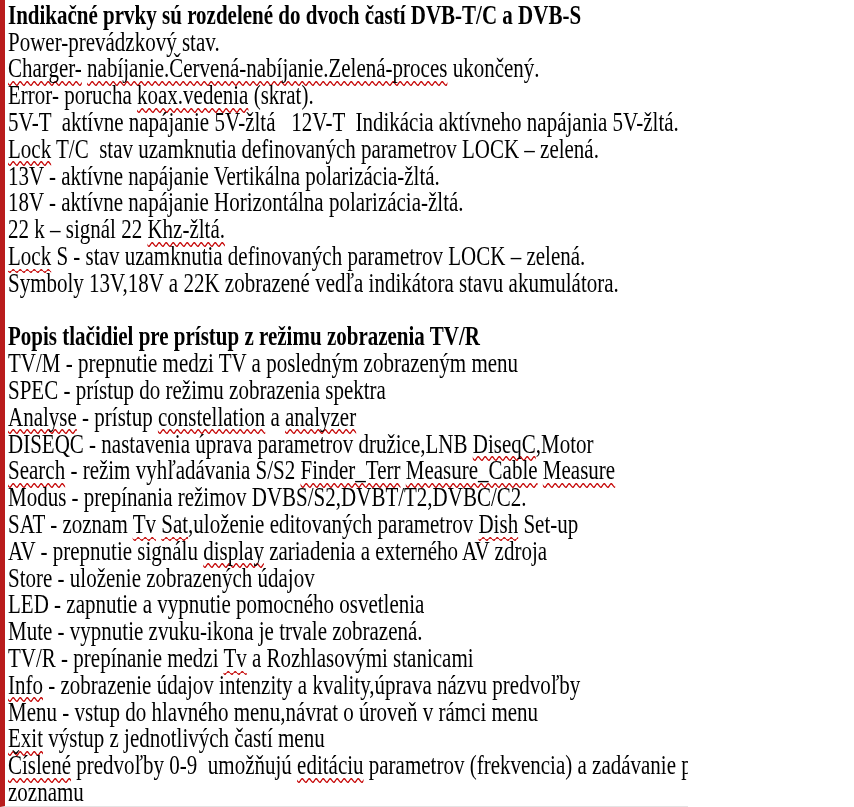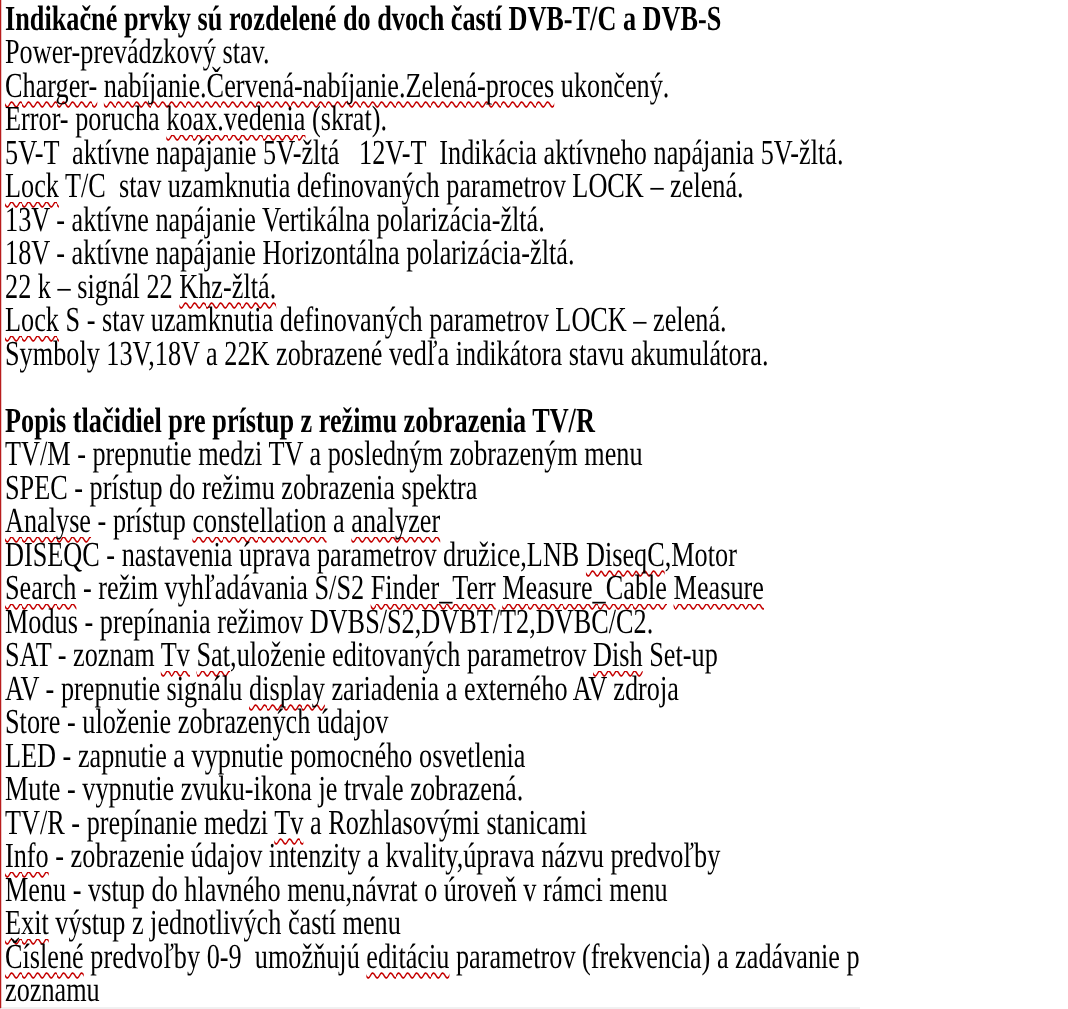--- a/index.html
+++ b/index.html
@@ -6,21 +6,21 @@
     margin: 0;
     padding: 0;
     background: #ffffff;
   }
   .page {
     position: relative;
     width: 688px;
     height: 807px;
     background: #ffffff;
     overflow: hidden;
-    border-left: 1px solid #b91c1c;
+    border-left: 5px solid #b91c1c;
     border-bottom: 1px solid #e4e4e4;
     box-sizing: border-box;
   }
   .content {
     position: absolute;
     top: 1px;
     left: 3px;
     right: 0;
     font-family: "Liberation Serif", "DejaVu Serif", serif;
     font-size: 21px;

